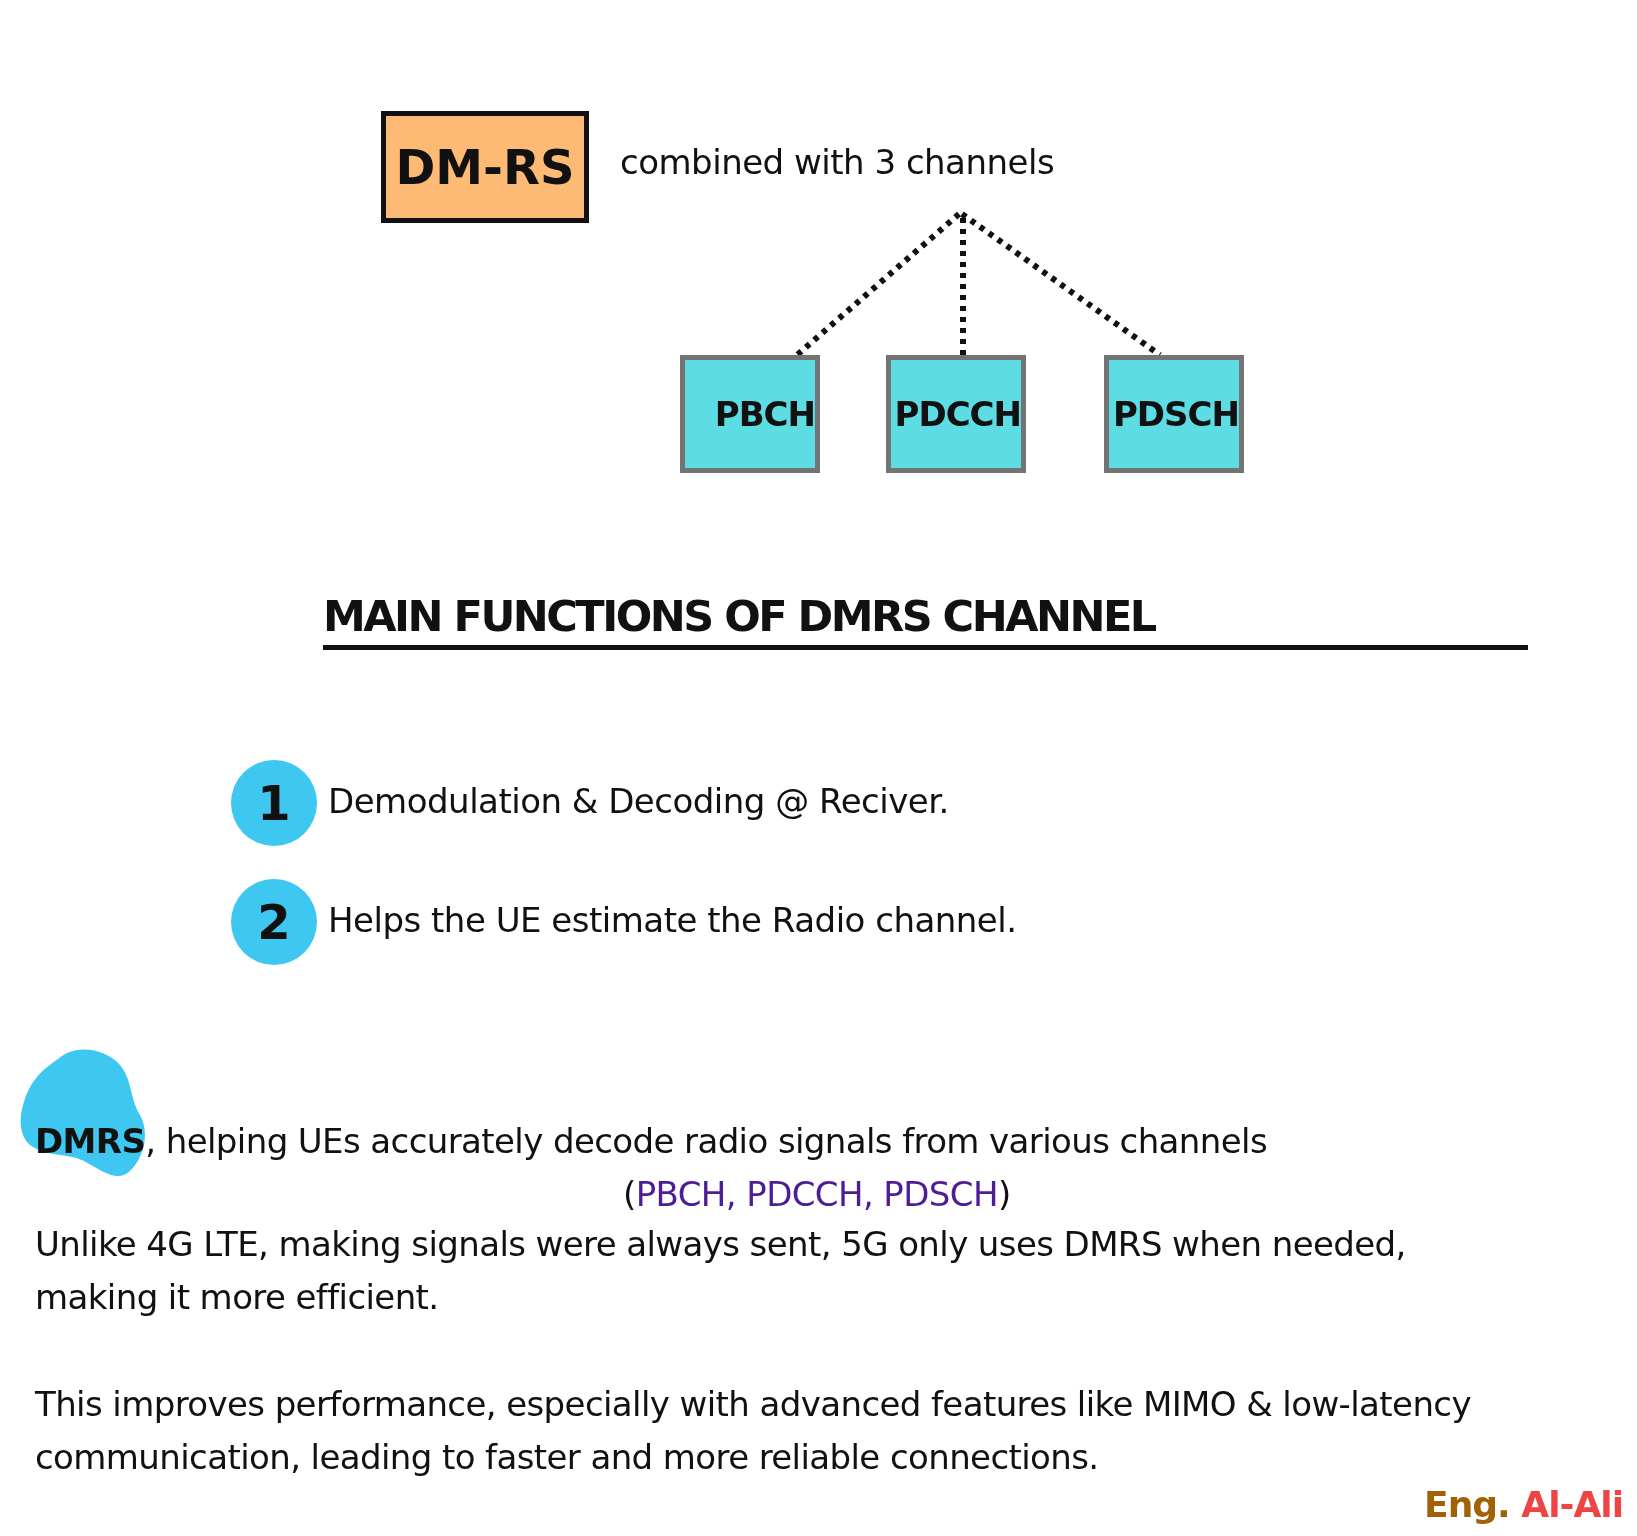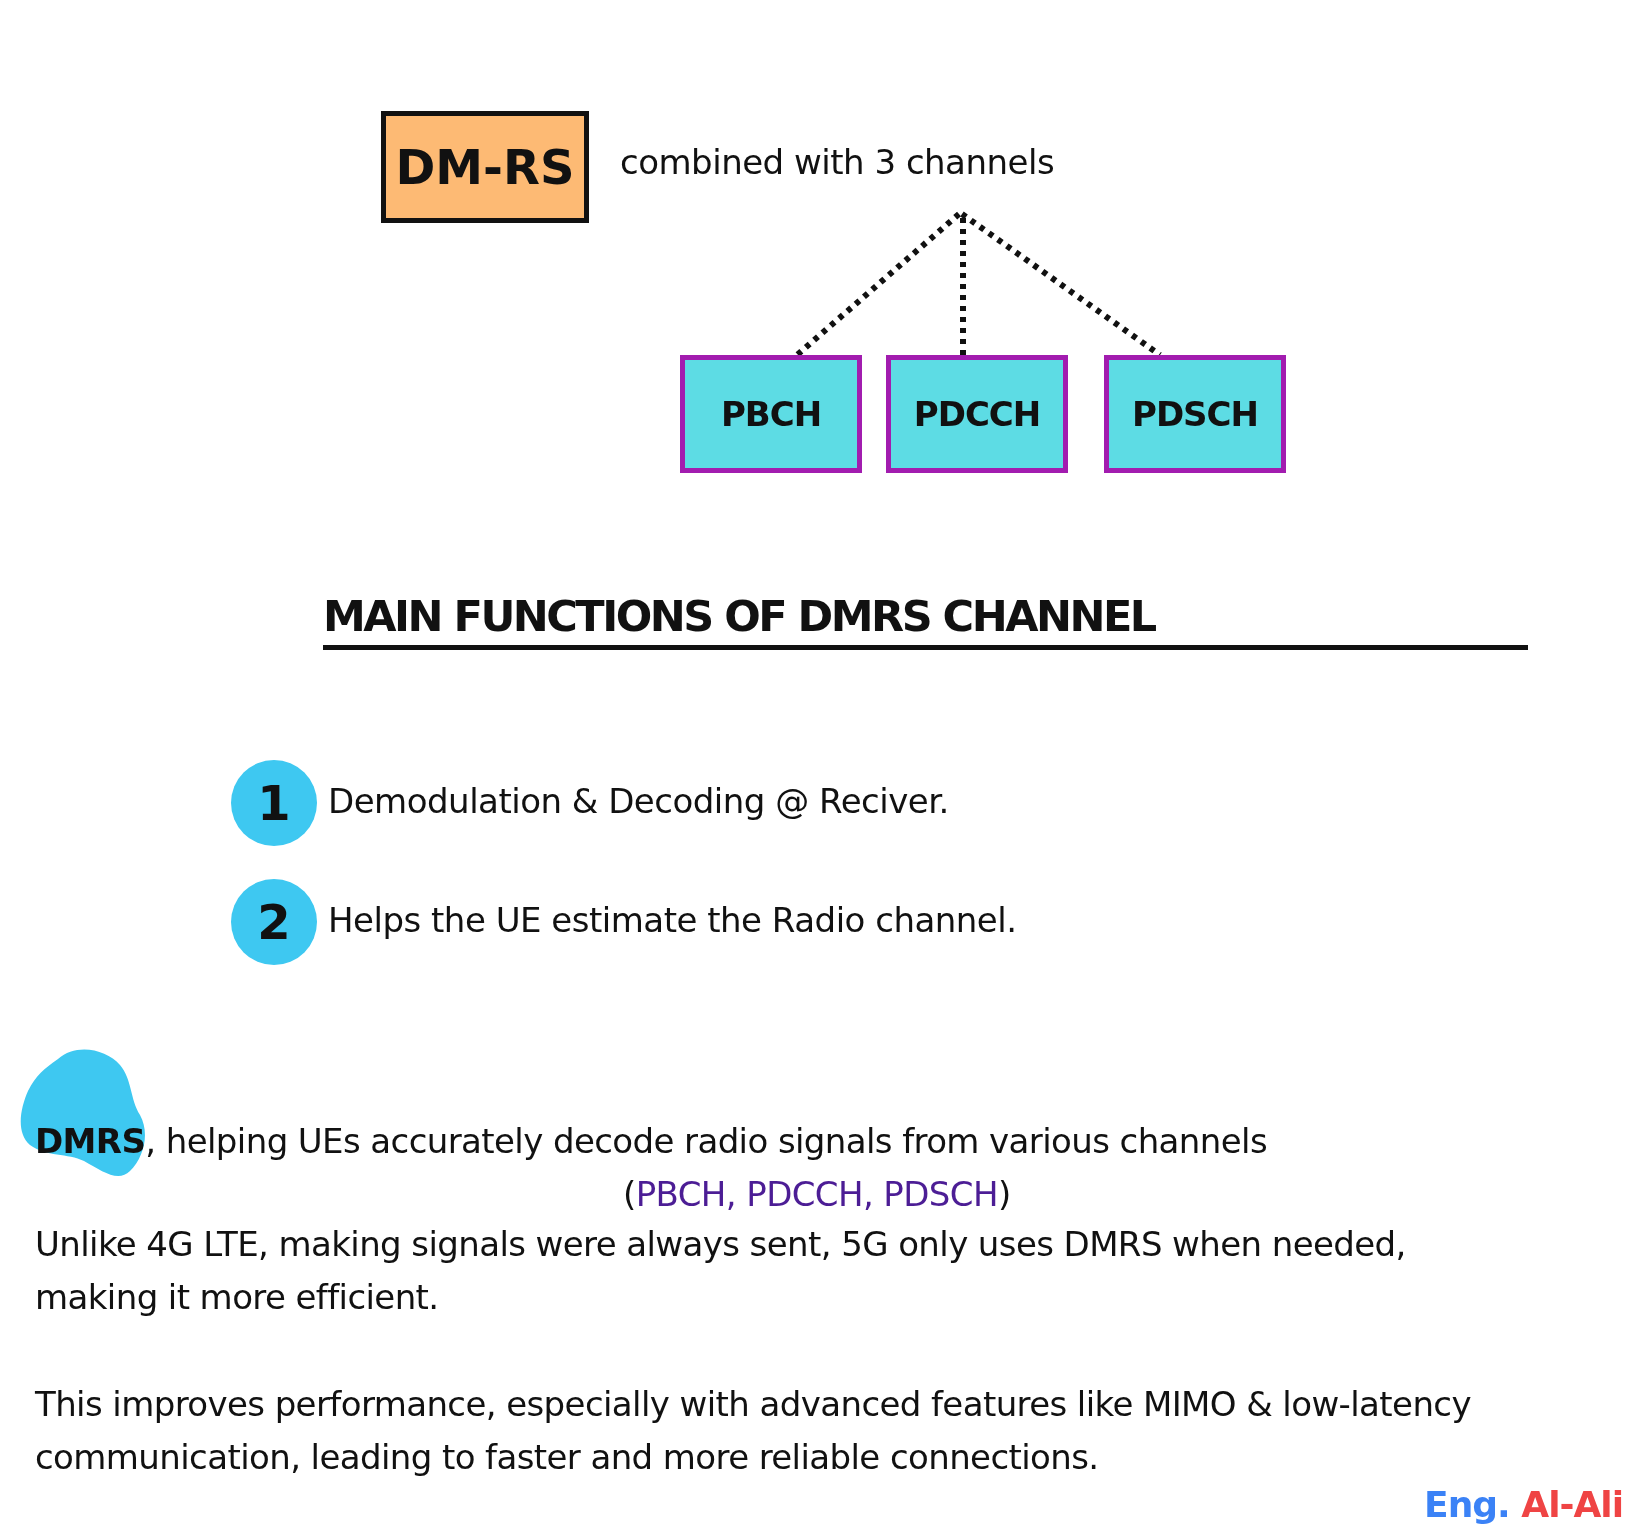--- a/index.html
+++ b/index.html
@@ -7,23 +7,23 @@
          font-family: "DejaVu Sans", sans-serif; color: #111; }
   .abs { position: absolute; }
   #connectors { position: absolute; left: 0; top: 0; width: 1637px; height: 1536px; pointer-events: none; }
 
   .dmrs-box { left: 381px; top: 111px; width: 208px; height: 112px;
               background: #fdba74; border: 5px solid #111; box-sizing: border-box;
               display: flex; align-items: center; justify-content: center;
               font-family: "DejaVu Sans", sans-serif; font-weight: bold; font-size: 48px; letter-spacing: 0px; }
   .combined-label { left: 620px; top: 142px; font-size: 34px; font-family: "DejaVu Sans", sans-serif; white-space: nowrap; letter-spacing: -0.5px; }
 
-  .chan-box { top: 355px; width: 182px; height: 118px; background: #5ddce4;
-              border: 5px solid #a21caf; box-sizing: border-box;
-              display: flex; align-items: center; justify-content: center;
+  .chan-box { top: 355px; width: 140px; height: 118px; background: #5ddce4;
+              border: 5px solid #737373; box-sizing: border-box;
+              display: flex; align-items: center; justify-content: flex-end;
               font-weight: bold; font-size: 34px; letter-spacing: -1px; }
   #chan-0 { left: 680px; }
   #chan-1 { left: 886px; }
   #chan-2 { left: 1104px; }
 
   .main-title { left: 323px; top: 585px; width: 1205px; font-weight: bold; font-size: 43px;
                 letter-spacing: -2.5px; white-space: nowrap; line-height: 62px; }
   .title-underline { left: 323px; top: 645px; width: 1205px; height: 5px; background: #111; }
 
   .fn-circle { width: 86px; height: 86px; border-radius: 50%; background: #3ec8f1;
@@ -40,21 +40,21 @@
   #para-dmrs { top: 1089px; }
   .dmrs-word { font-weight: bold; }
   #para-channels { left: 623px; top: 1142px; }
   .chan-accent { color: #4c1d95; font-weight: normal; }
   #para-lte-1 { top: 1192px; }
   #para-lte-2 { top: 1245px; }
   #para-perf-1 { top: 1352px; }
   #para-perf-2 { top: 1405px; }
 
   .credit { right: 14px; top: 1484px; font-size: 36px; font-weight: bold; white-space: nowrap; letter-spacing: -1px; }
-  .credit-eng { color: #3b82f6; }
+  .credit-eng { color: #a16207; }
   .credit-name { color: #ef4444; }
 </style>
 </head>
 <body>
 
 <svg id="connectors" xmlns="http://www.w3.org/2000/svg">
   <line x1="959" y1="214" x2="797" y2="355" stroke="#111" stroke-width="6" stroke-dasharray="5 6"></line>
   <line x1="963" y1="218" x2="963" y2="355" stroke="#111" stroke-width="6" stroke-dasharray="5 6"></line>
   <line x1="962" y1="214" x2="1160" y2="355" stroke="#111" stroke-width="6" stroke-dasharray="5 6"></line>
 </svg>

